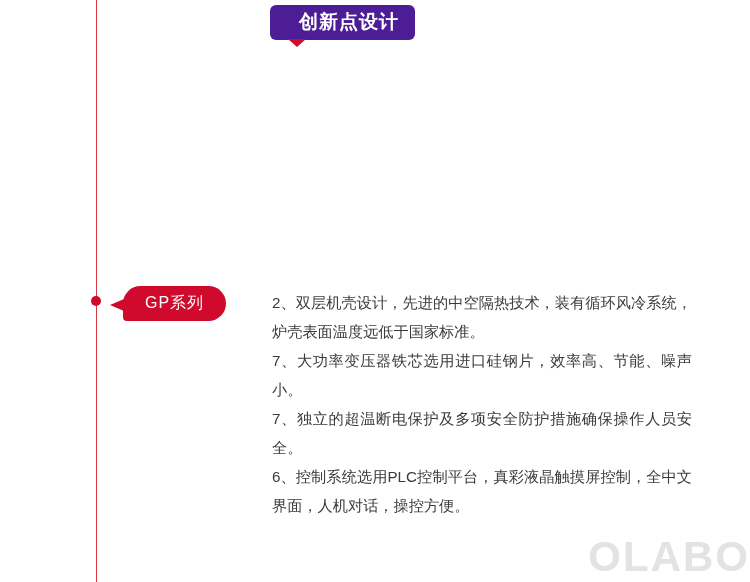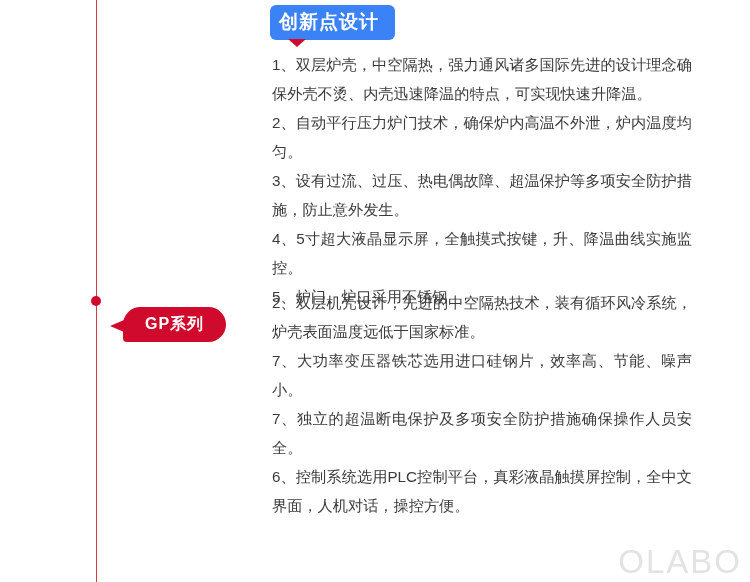--- a/index.html
+++ b/index.html
@@ -35,26 +35,26 @@
     width: 10px;
     height: 10px;
     border-radius: 50%;
     background: #cf0a2c;
   }
   
   .ribbon {
     position: absolute;
     left: 270px;
     top: 5px;
-    background: #3b82f6;
+    background: #4c1d95;
     color: #ffffff;
     font-size: 19px;
     font-weight: bold;
     letter-spacing: 1px;
-    padding: 7px 16px 9px 9px;
+    padding: 7px 16px 9px 29px;
     border-radius: 6px 6px 6px 6px;
     line-height: 1;
   }
   .ribbon .ribbon-text {
     display: inline-block;
   }
   
   .ribbon::after {
     content: "";
     position: absolute;
@@ -67,26 +67,25 @@
     border-top: 8px solid #cf0a2c;
   }
   
   .pill {
     position: absolute;
     left: 123px;
     top: 286px;
     background: #cf0a2c;
     color: #ffffff;
     font-size: 16px;
-    font-weight: bold;
+    font-weight: normal;
     padding: 9px 22px 10px 22px;
     border-radius: 18px 18px 18px 4px;
     line-height: 1;
     letter-spacing: 1px;
-    margin-top: 21px;
   }
   .pill::before {
     content: "";
     position: absolute;
     left: -13px;
     top: 13px;
     width: 0;
     height: 0;
     border-top: 6px solid transparent;
     border-bottom: 6px solid transparent;
@@ -104,49 +103,42 @@
   }
   .copy p {
     margin: 0;
   }
   .copy-1 { top: 50px; }
   .copy-2 { top: 288px; }
 
   
   .watermark {
     position: absolute;
-    right: 8px;
+    right: 0;
     bottom: 4px;
-    font-size: 33px;
-    font-weight: normal;
+    font-size: 42px;
+    font-weight: bold;
     color: #e3e3e3;
     letter-spacing: 2px;
     line-height: 1;
     user-select: none;
   }
 </style>
 </head>
 <body>
 
 <div class="page">
 
   <div class="rule"></div>
   <div class="anchor-dot"></div>
 
   <div class="ribbon">
     <span class="ribbon-text">创新点设计</span>
   </div>
 
-  <div class="copy copy-1">
-    <p>1、双层炉壳，中空隔热，强力通风诸多国际先进的设计理念确保外壳不烫、内壳迅速降温的特点，可实现快速升降温。</p>
-    <p>2、自动平行压力炉门技术，确保炉内高温不外泄，炉内温度均匀。</p>
-    <p>3、设有过流、过压、热电偶故障、超温保护等多项安全防护措施，防止意外发生。</p>
-    <p>4、5寸超大液晶显示屏，全触摸式按键，升、降温曲线实施监控。</p>
-    <p>5、炉门、炉口采用不锈钢</p>
-  </div>
 
   <div class="pill">
     <span>GP系列</span>
   </div>
 
   <div class="copy copy-2">
     <p>2、双层机壳设计，先进的中空隔热技术，装有循环风冷系统，炉壳表面温度远低于国家标准。</p>
     <p>7、大功率变压器铁芯选用进口硅钢片，效率高、节能、噪声小。</p>
     <p>7、独立的超温断电保护及多项安全防护措施确保操作人员安全。</p>
     <p>6、控制系统选用PLC控制平台，真彩液晶触摸屏控制，全中文界面，人机对话，操控方便。</p>

